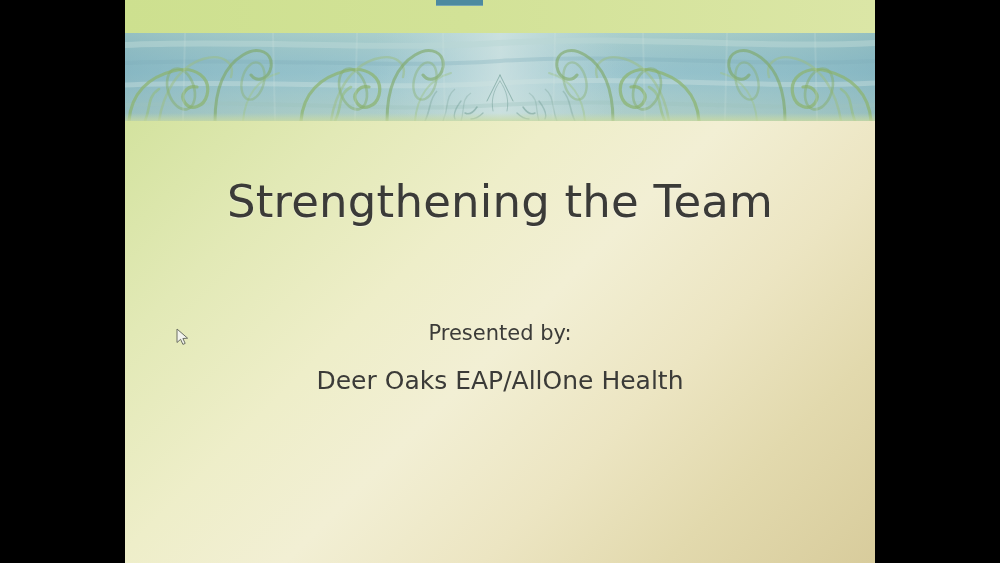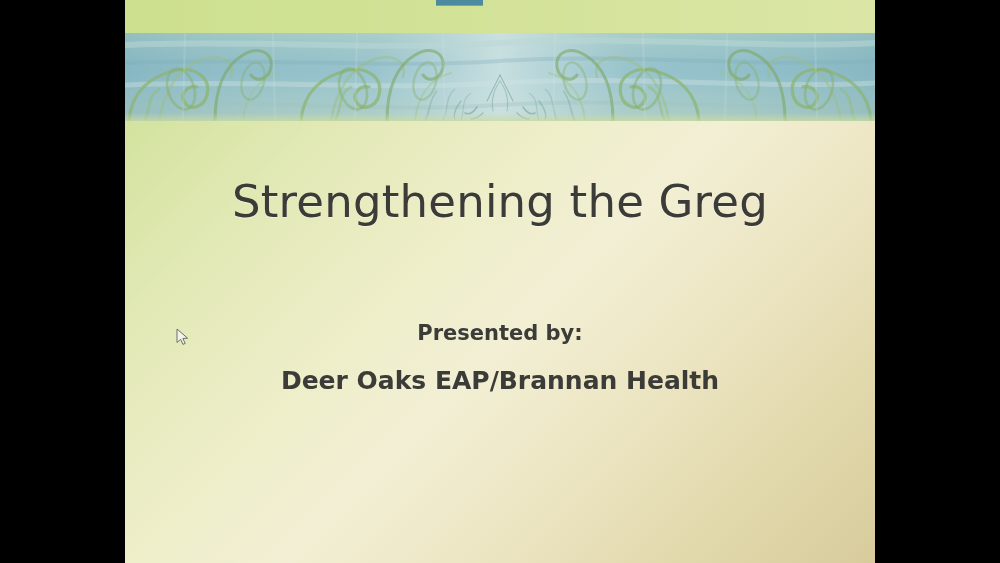--- a/index.html
+++ b/index.html
@@ -111,21 +111,21 @@
 
   #subtitle-block {
     position: absolute;
     left: 0;
     top: 318px;
     width: 750px;
     text-align: center;
   }
   .sub-line {
     font-family: "DejaVu Sans", sans-serif;
-    font-weight: bold;
+    font-weight: normal;
     color: #3b3b38;
     white-space: nowrap;
   }
   #presented-by {
     font-size: 21px;
     line-height: 30px;
     margin-bottom: 17px;
   }
   #presenter-name {
     font-size: 21px;
@@ -237,25 +237,25 @@
           <path d="M210,88 C218,72 212,62 226,54"></path>
           <path d="M540,88 C532,72 538,62 524,54"></path>
           <path d="M730,88 C724,74 728,64 716,56"></path>
         </g>
       </svg>
       <div id="band-fade"></div>
     </div>
 
     <div id="top-fragment"></div>
 
-    <div id="title">Strengthening the Greg</div>
+    <div id="title">Strengthening the Team</div>
 
     <div id="subtitle-block">
       <div class="sub-line" id="presented-by">Presented by:</div>
-      <div class="sub-line" id="org-name">Deer Oaks EAP/Brannan Health</div>
+      <div class="sub-line" id="org-name">Deer Oaks EAP/AllOne Health</div>
     </div>
 
     <svg id="cursor" viewBox="0 0 14 18" style="left: 51px; top: 328px;">
       <path d="M1,1 L1,14.5 L4.6,11.3 L6.9,16.4 L9.2,15.4 L6.9,10.5 L11.6,10.2 Z" fill="#f2f3ee" stroke="#6b6f63" stroke-width="1"></path>
     </svg>
 
   </div>
 </div>
 
 </body></html>

